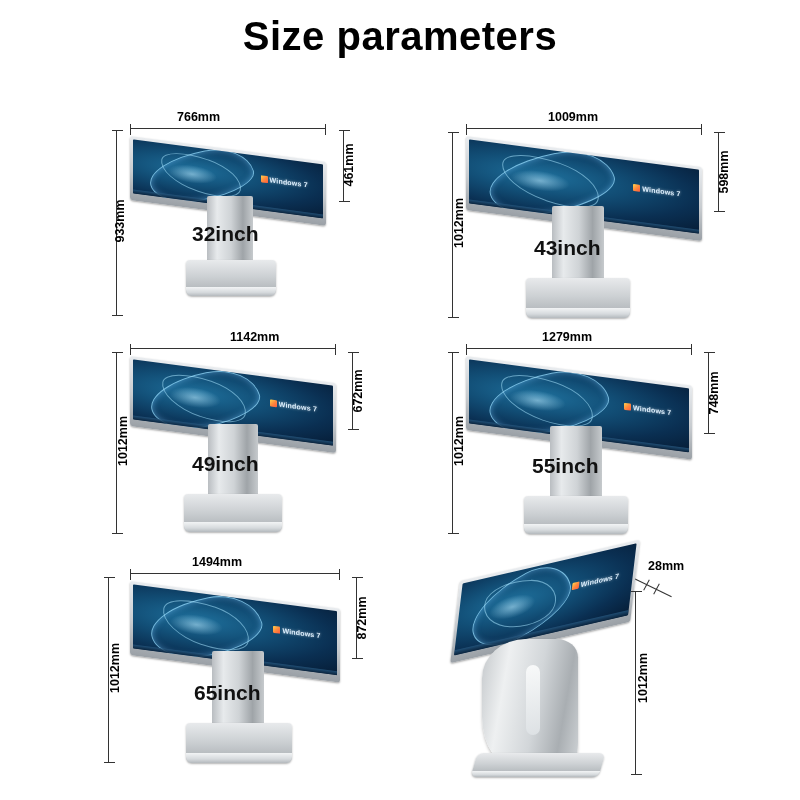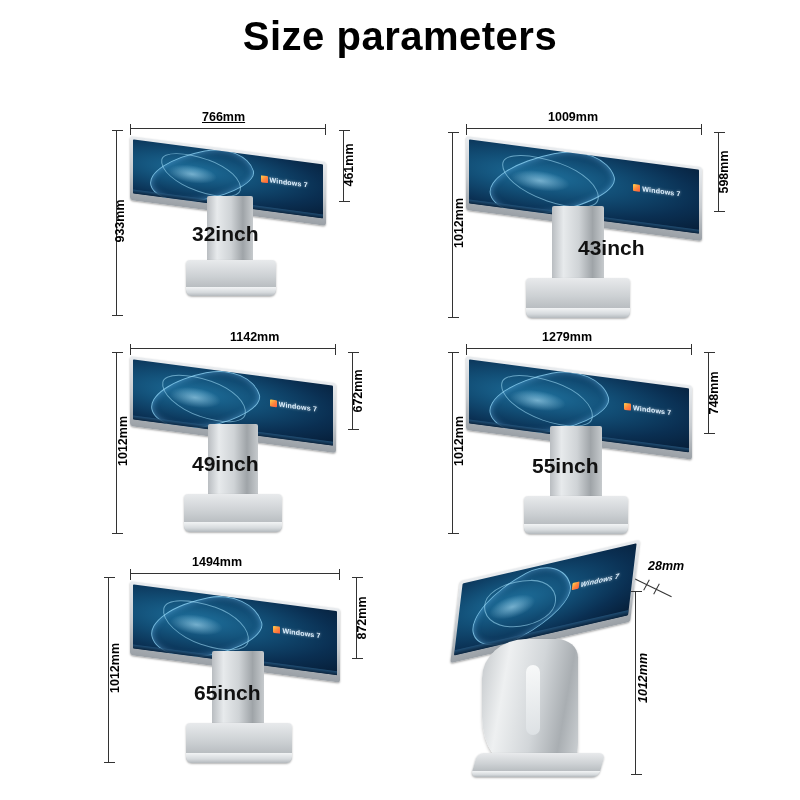--- a/index.html
+++ b/index.html
@@ -119,21 +119,21 @@
 </head>
 <body>
 
 <div class="page">
 
   <div class="title">Size parameters</div>
 
   <div class="cell" style="left:100px;top:110px;width:270px;height:220px;">
 
     <div class="dim-h" style="left:30px;top:18px;width:196px;"></div>
-    <div class="dim-text" style="left:102px;top:0px;text-decoration:underline;">766mm</div>
+    <div class="dim-text" style="left:77px;top:0px;">766mm</div>
 
     <div class="kiosk" style="left:0;top:0;width:270px;height:220px;">
       <div class="screen-outer" style="left:30px;top:26px;width:196px;height:64px;transform:skewY(7.5deg);">
         <div class="screen-inner">
           <div class="swoosh"></div>
           <div class="swoosh2"></div>
           <div class="glow"></div>
           <div class="oslabel"><span class="flag"></span><span>Windows 7</span></div>
           <div class="taskbar"></div>
         </div>
@@ -163,21 +163,21 @@
           <div class="swoosh2"></div>
           <div class="glow"></div>
           <div class="oslabel"><span class="flag"></span><span>Windows 7</span></div>
           <div class="taskbar"></div>
         </div>
       </div>
       <div class="neck" style="left:122px;top:96px;width:52px;height:78px;"></div>
       <div class="base" style="left:96px;top:168px;width:104px;height:40px;">
         <div class="base-lip"></div>
       </div>
-      <div class="size-label" style="left:104px;top:126px;margin-left:44px;">43inch</div>
+      <div class="size-label" style="left:104px;top:126px;">43inch</div>
     </div>
 
     <div class="dim-v" style="left:288px;top:22px;height:80px;"></div>
     <div class="dim-text vert" style="left:272px;top:55px;">598mm</div>
 
     <div class="dim-v" style="left:22px;top:22px;height:186px;"></div>
     <div class="dim-text vert" style="left:4px;top:106px;">1012mm</div>
   </div>
 
   <div class="cell" style="left:100px;top:330px;width:280px;height:230px;">
@@ -257,21 +257,21 @@
       <div class="size-label" style="left:114px;top:126px;">65inch</div>
     </div>
 
     <div class="dim-v" style="left:276px;top:22px;height:82px;"></div>
     <div class="dim-text vert" style="left:260px;top:56px;">872mm</div>
 
     <div class="dim-v" style="left:28px;top:22px;height:186px;"></div>
     <div class="dim-text vert" style="left:10px;top:106px;">1012mm</div>
   </div>
 
-  <div class="cell" style="left:430px;top:555px;width:300px;height:245px;font-style:italic;">
+  <div class="cell" style="left:430px;top:555px;width:300px;height:245px;">
 
     <div class="leader" style="left:202px;top:22px;width:44px;transform:rotate(26deg);"></div>
     <div class="tick" style="left:216px;top:24px;width:1px;height:12px;transform:rotate(28deg);"></div>
     <div class="tick" style="left:226px;top:28px;width:1px;height:12px;transform:rotate(28deg);"></div>
     <div class="dim-text" style="left:218px;top:4px;">28mm</div>
 
     <div class="kiosk" style="left:0;top:0;width:300px;height:245px;">
 
       <div class="screen-outer" style="left:30px;top:26px;width:180px;height:80px;transform:skewY(-13deg) skewX(-7deg);">
         <div class="screen-inner">

